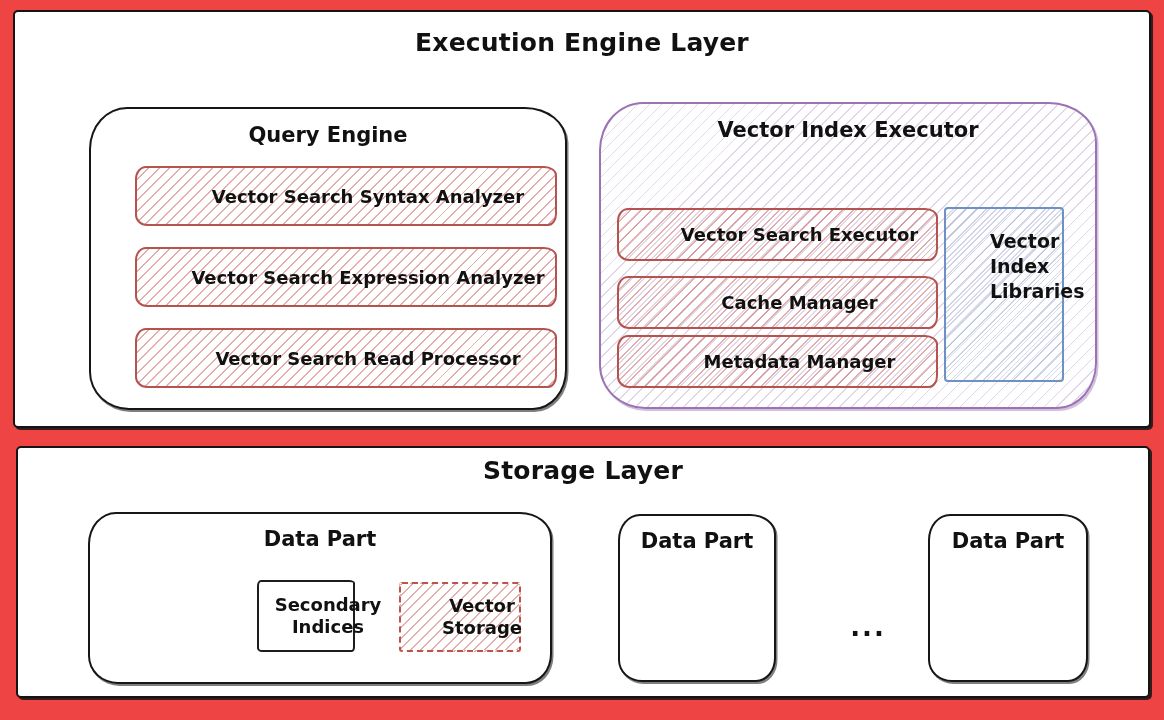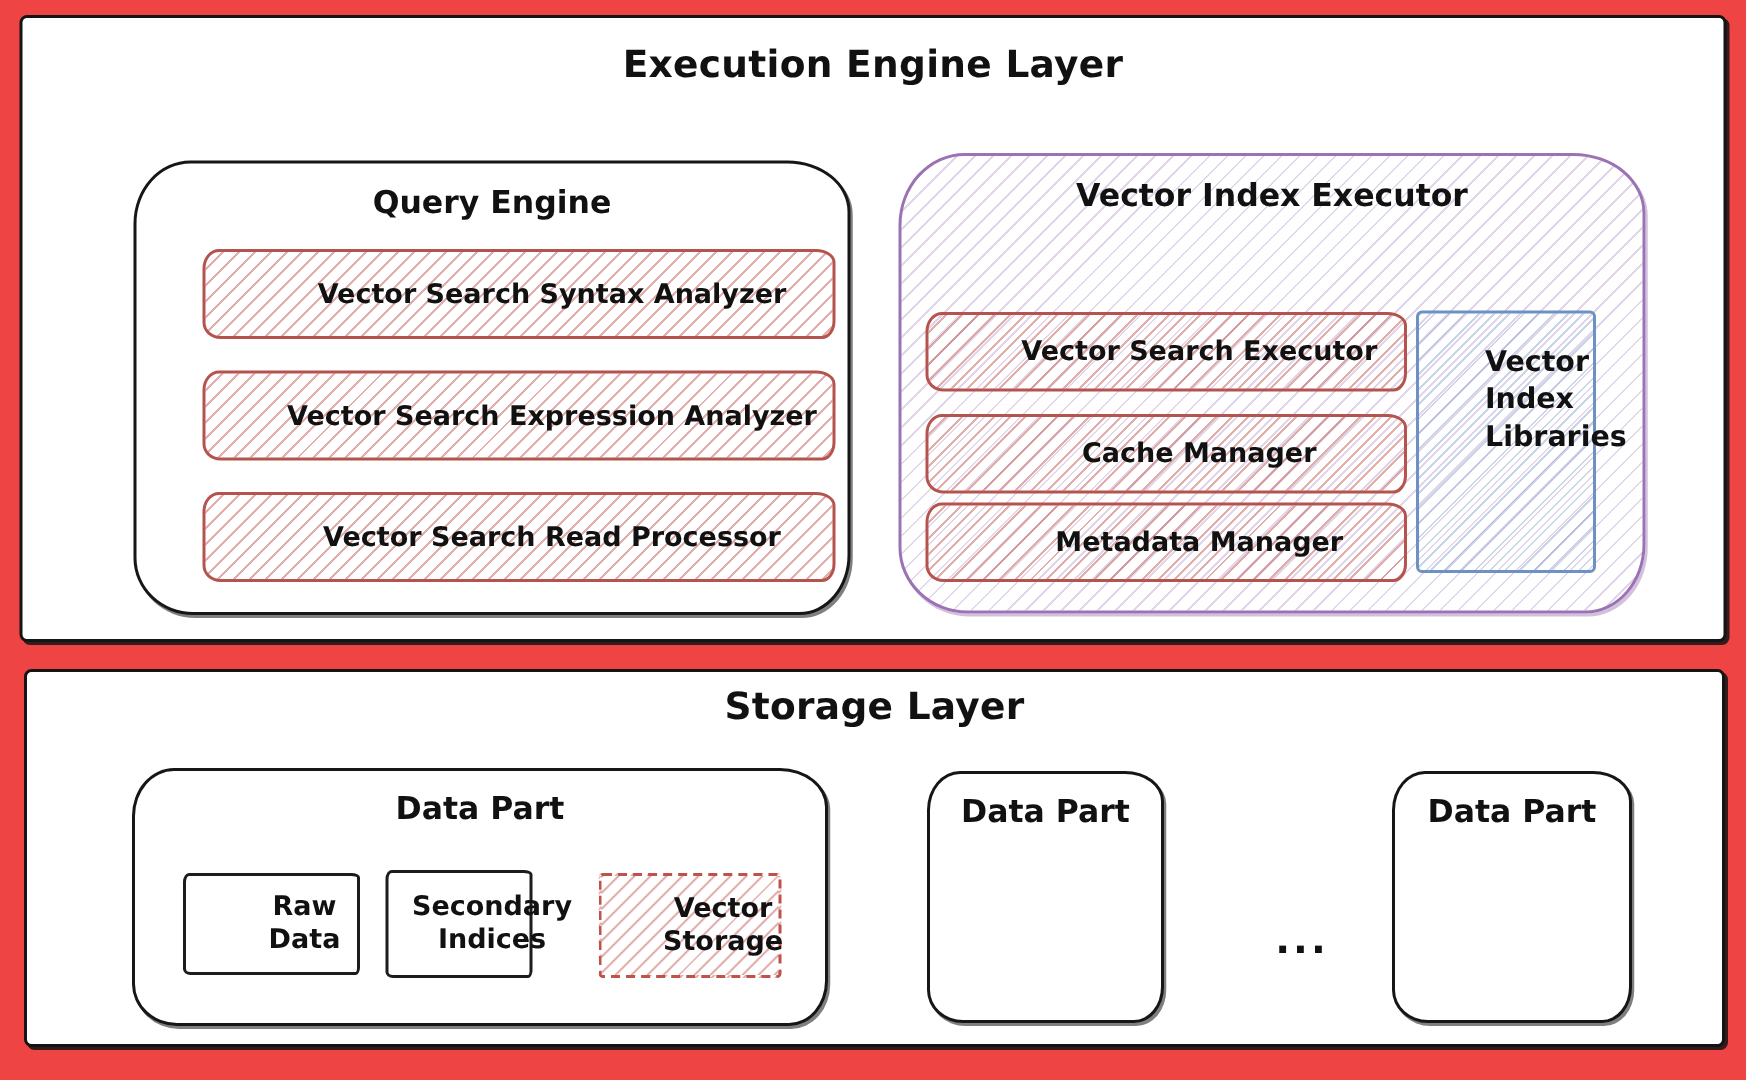--- a/index.html
+++ b/index.html
@@ -176,23 +176,20 @@
         <span>Vector Index Libraries</span>
       </div>
     </div>
   </section>
 
   <section class="panel bottom-panel">
     <div class="layer-title">Storage Layer</div>
 
     <div class="box data-part dp-main">
       <div class="dp-title">Data Part</div>
-      <div class="box part-cell sq sq-raw">
-        <span>Raw Data</span>
-      </div>
       <div class="box part-cell sq sq-sec">
         <span>Secondary Indices</span>
       </div>
       <div class="box part-cell sq-vec hatch-red" style="color:#111;">
         <span>Vector Storage</span>
       </div>
     </div>
 
     <div class="box data-part dp-side dp-2">
       <div class="dp-title">Data Part</div>

